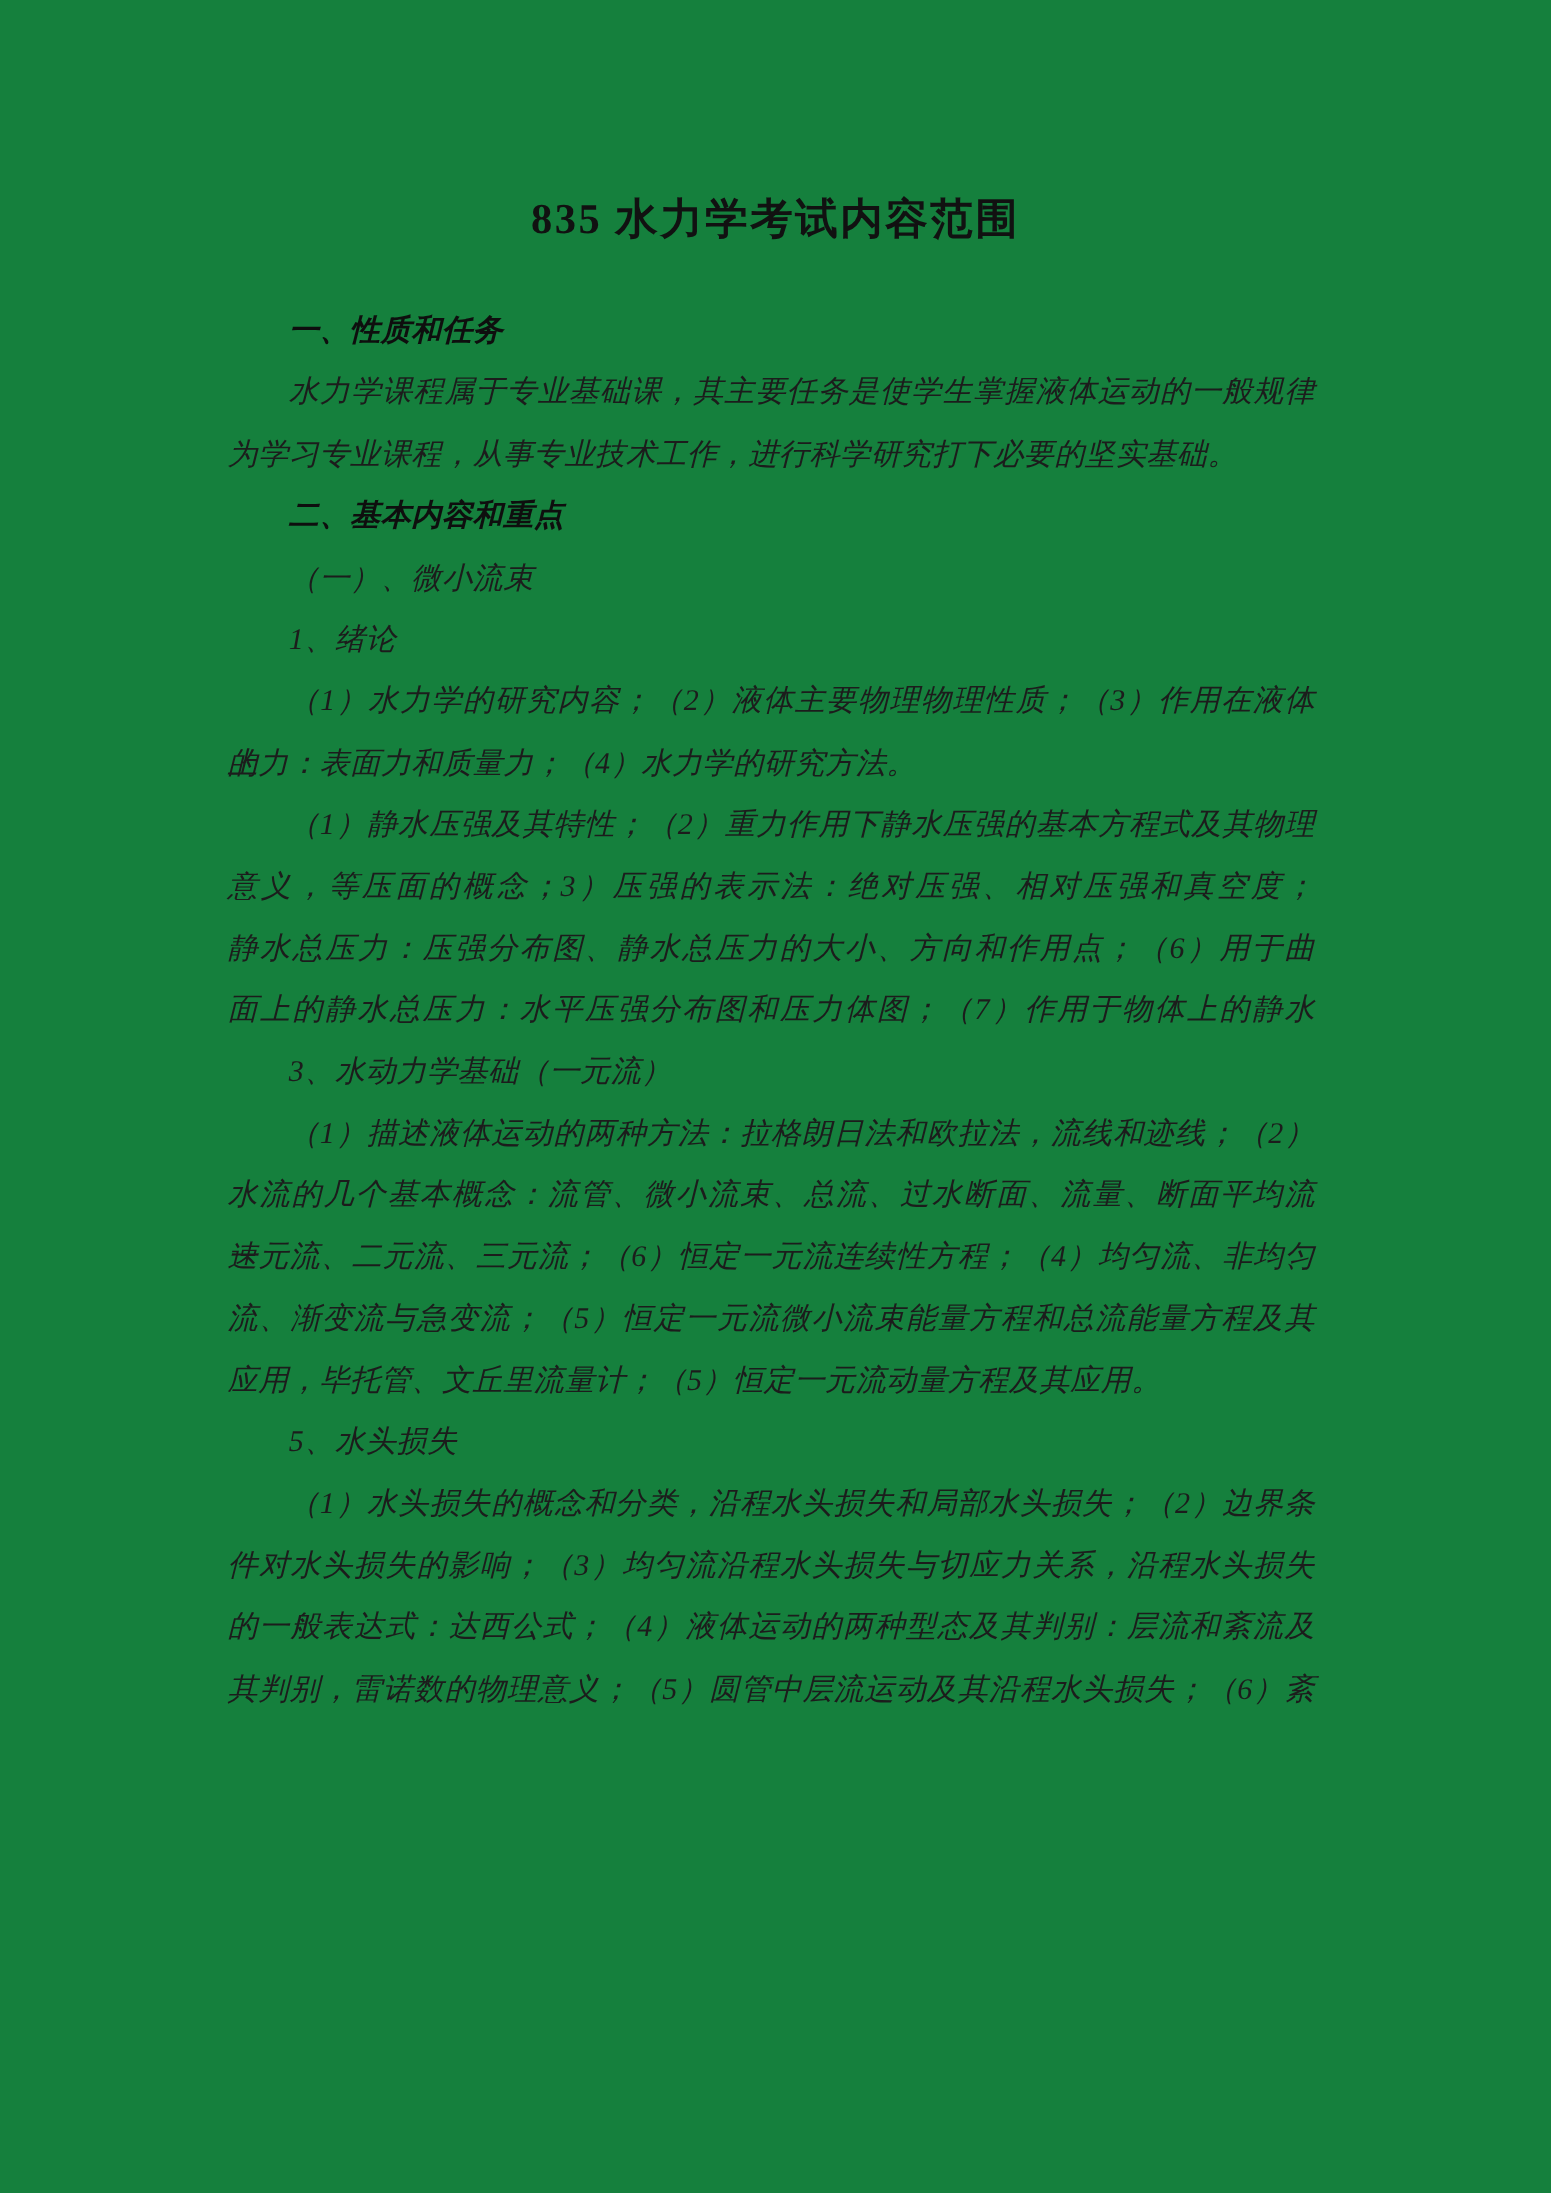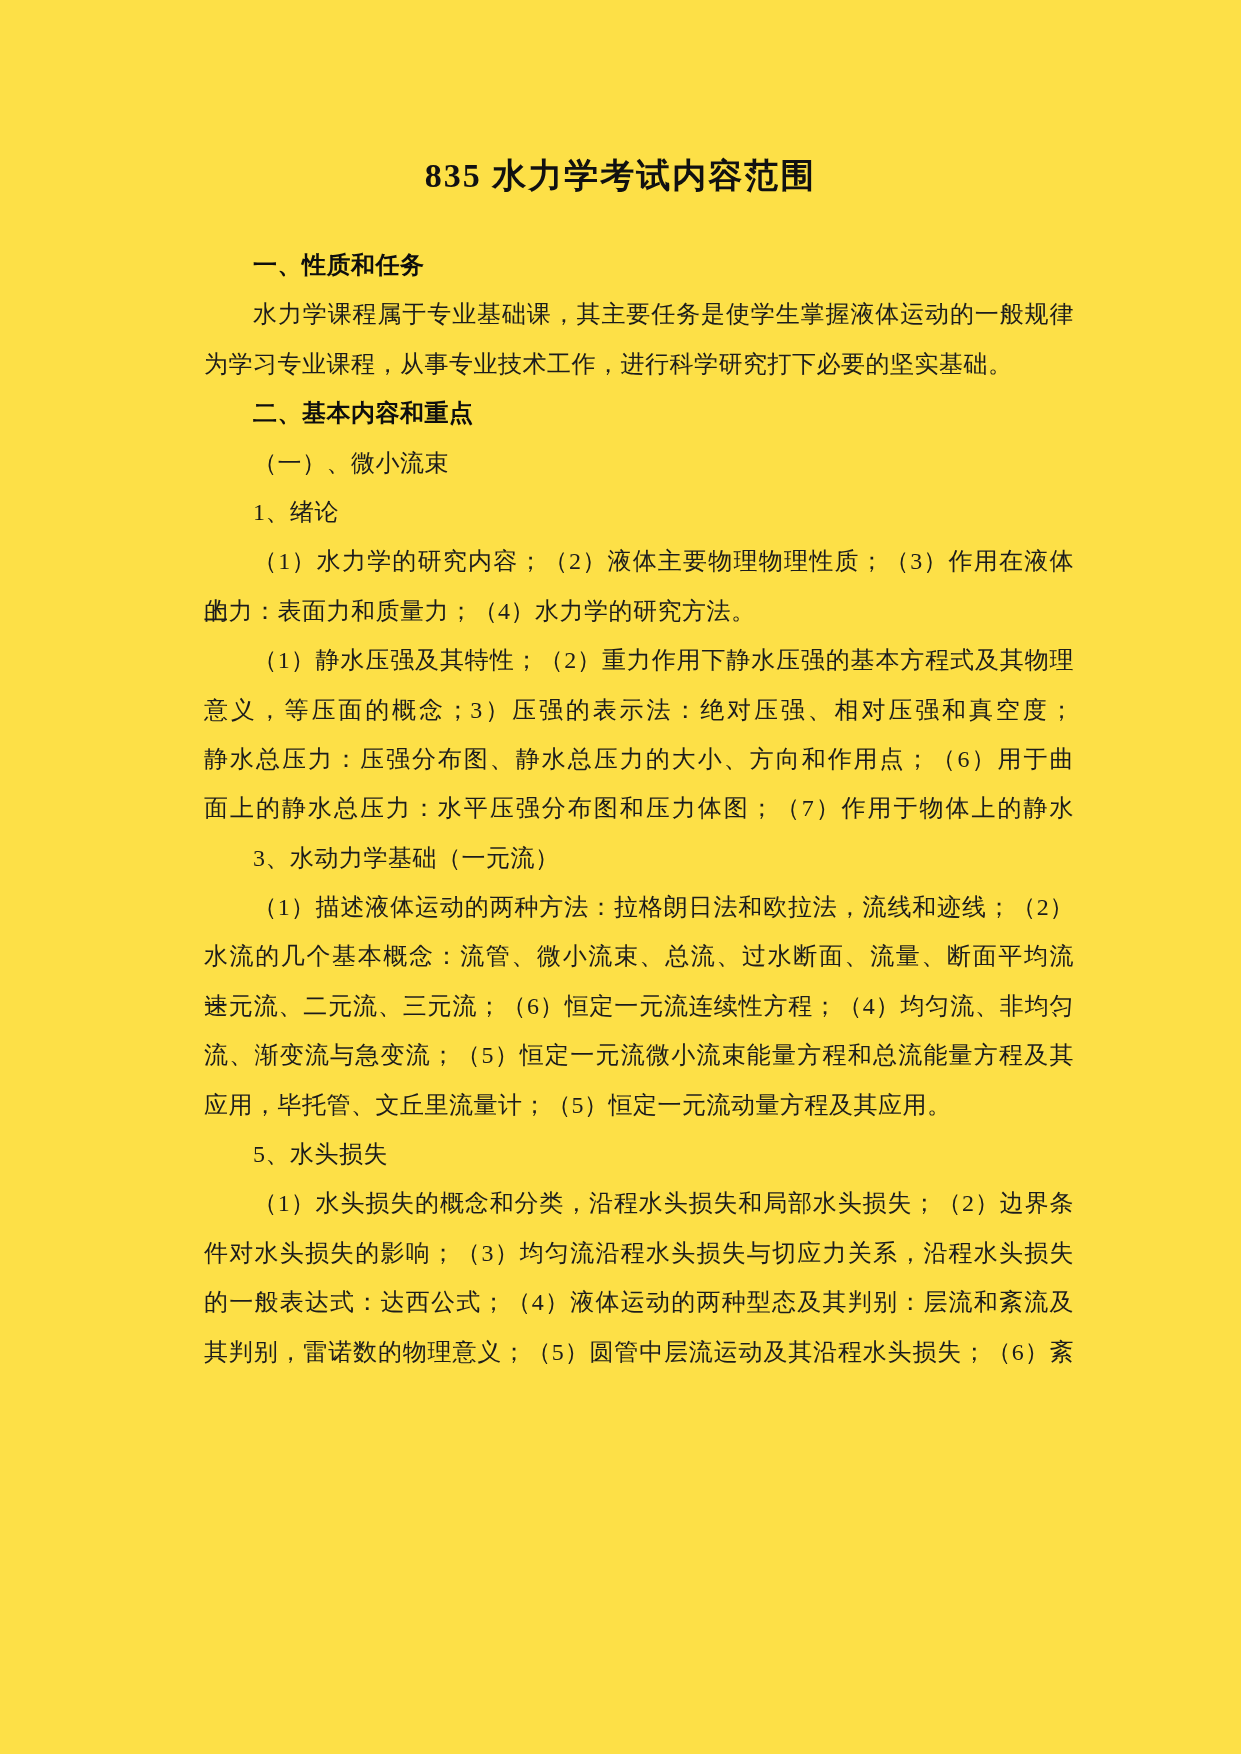--- a/index.html
+++ b/index.html
@@ -5,43 +5,44 @@
 <style>
   html, body {
     margin: 0;
     padding: 0;
     background: #ffffff;
   }
   .page {
     position: relative;
     width: 1241px;
     height: 1754px;
-    background: #fde047;
+    background: #15803d;
     overflow: hidden;
     font-family: "Liberation Serif", "DejaVu Serif", serif;
     color: #1c1c1c;
   }
   .doc-title {
     position: absolute;
     top: 146px;
     left: 0;
     width: 100%;
     height: 60px;
     line-height: 60px;
     text-align: center;
     font-size: 34px;
     font-weight: bold;
     letter-spacing: 2px;
     color: #111111;
   }
   .doc-body {
     position: absolute;
     top: 241px;
-    left: 204px;
+    left: 182px;
     width: 870px;
+    font-style: italic;
   }
   .line {
     height: 49.4px;
     line-height: 49.4px;
     font-size: 24px;
     letter-spacing: 0.5px;
     text-align: left;
     white-space: normal;
     overflow: visible;
   }

